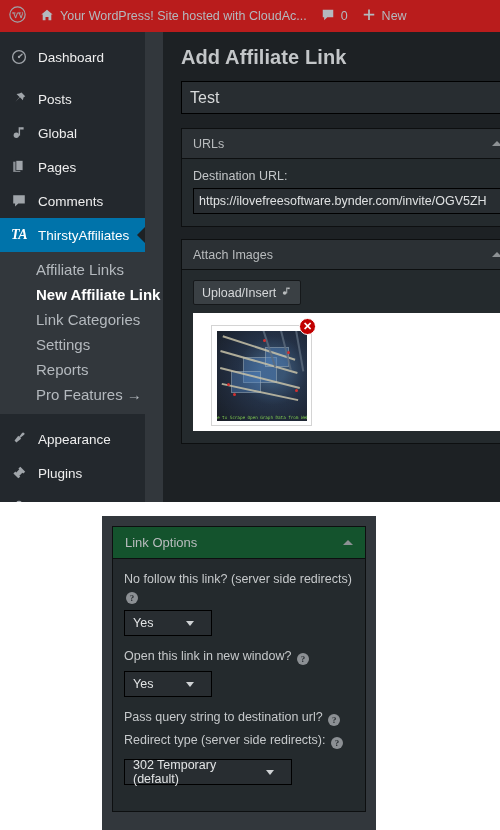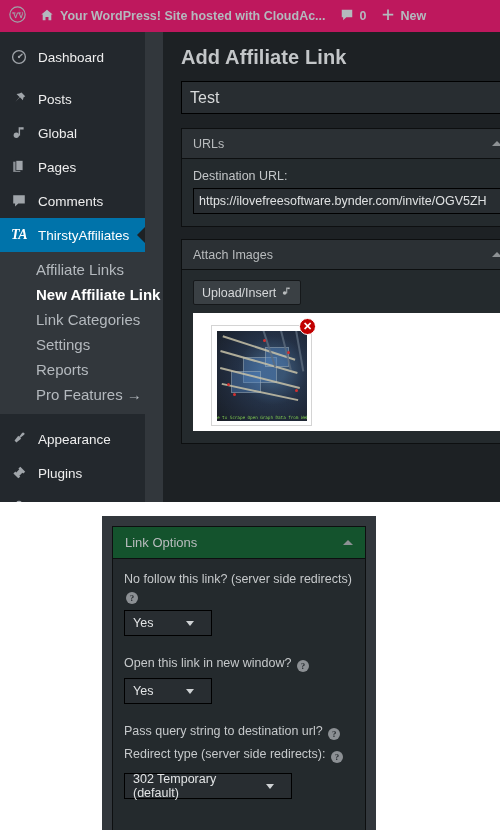--- a/index.html
+++ b/index.html
@@ -15,26 +15,25 @@
     position: absolute; left: 0; top: 0;
     width: 500px; height: 502px;
     background: #1d2124;
     overflow: hidden;
   }
 
   
   #adminbar {
     position: absolute; left: 0; top: 0;
     width: 500px; height: 32px;
-    background: #be185d;
+    background: #b91c1c;
     display: flex; align-items: center;
     color: #b4b9be;
     font-size: 12.5px;
     z-index: 6;
-    font-weight: bold;
   }
   .ab-item {
     display: flex; align-items: center;
     height: 32px; padding: 0 7px;
     gap: 6px; color: #b4b9be; white-space: nowrap;
   }
   .ab-wp-logo { padding-left: 9px; padding-right: 7px; }
   .ab-count { color: #b4b9be; font-size: 12.5px; }
 
   
@@ -242,21 +241,21 @@
     display: inline-flex; align-items: center; justify-content: center;
     width: 12px; height: 12px; border-radius: 50%;
     background: #8c9094; color: #2a2f33;
     font-size: 9px; font-weight: bold;
     vertical-align: -2px; margin-left: 2px;
     font-family: "Liberation Serif", serif;
   }
   .lo-select {
     display: inline-flex; align-items: center;
     justify-content: space-between;
-    height: 26px; margin-bottom: 19px;
+    height: 26px; margin-bottom: 12px;
     background: #282d31;
     border: 1px solid #000;
     color: #e2e4e5; font-size: 12.5px;
     padding: 0 17px 0 8px; gap: 12px;
   }
   .lo-select.w-narrow { width: 88px; }
   .lo-select.w-mid    { width: 92px; }
   .lo-select.w-wide   { width: 168px; }
   .sel-caret {
     width: 0; height: 0;

